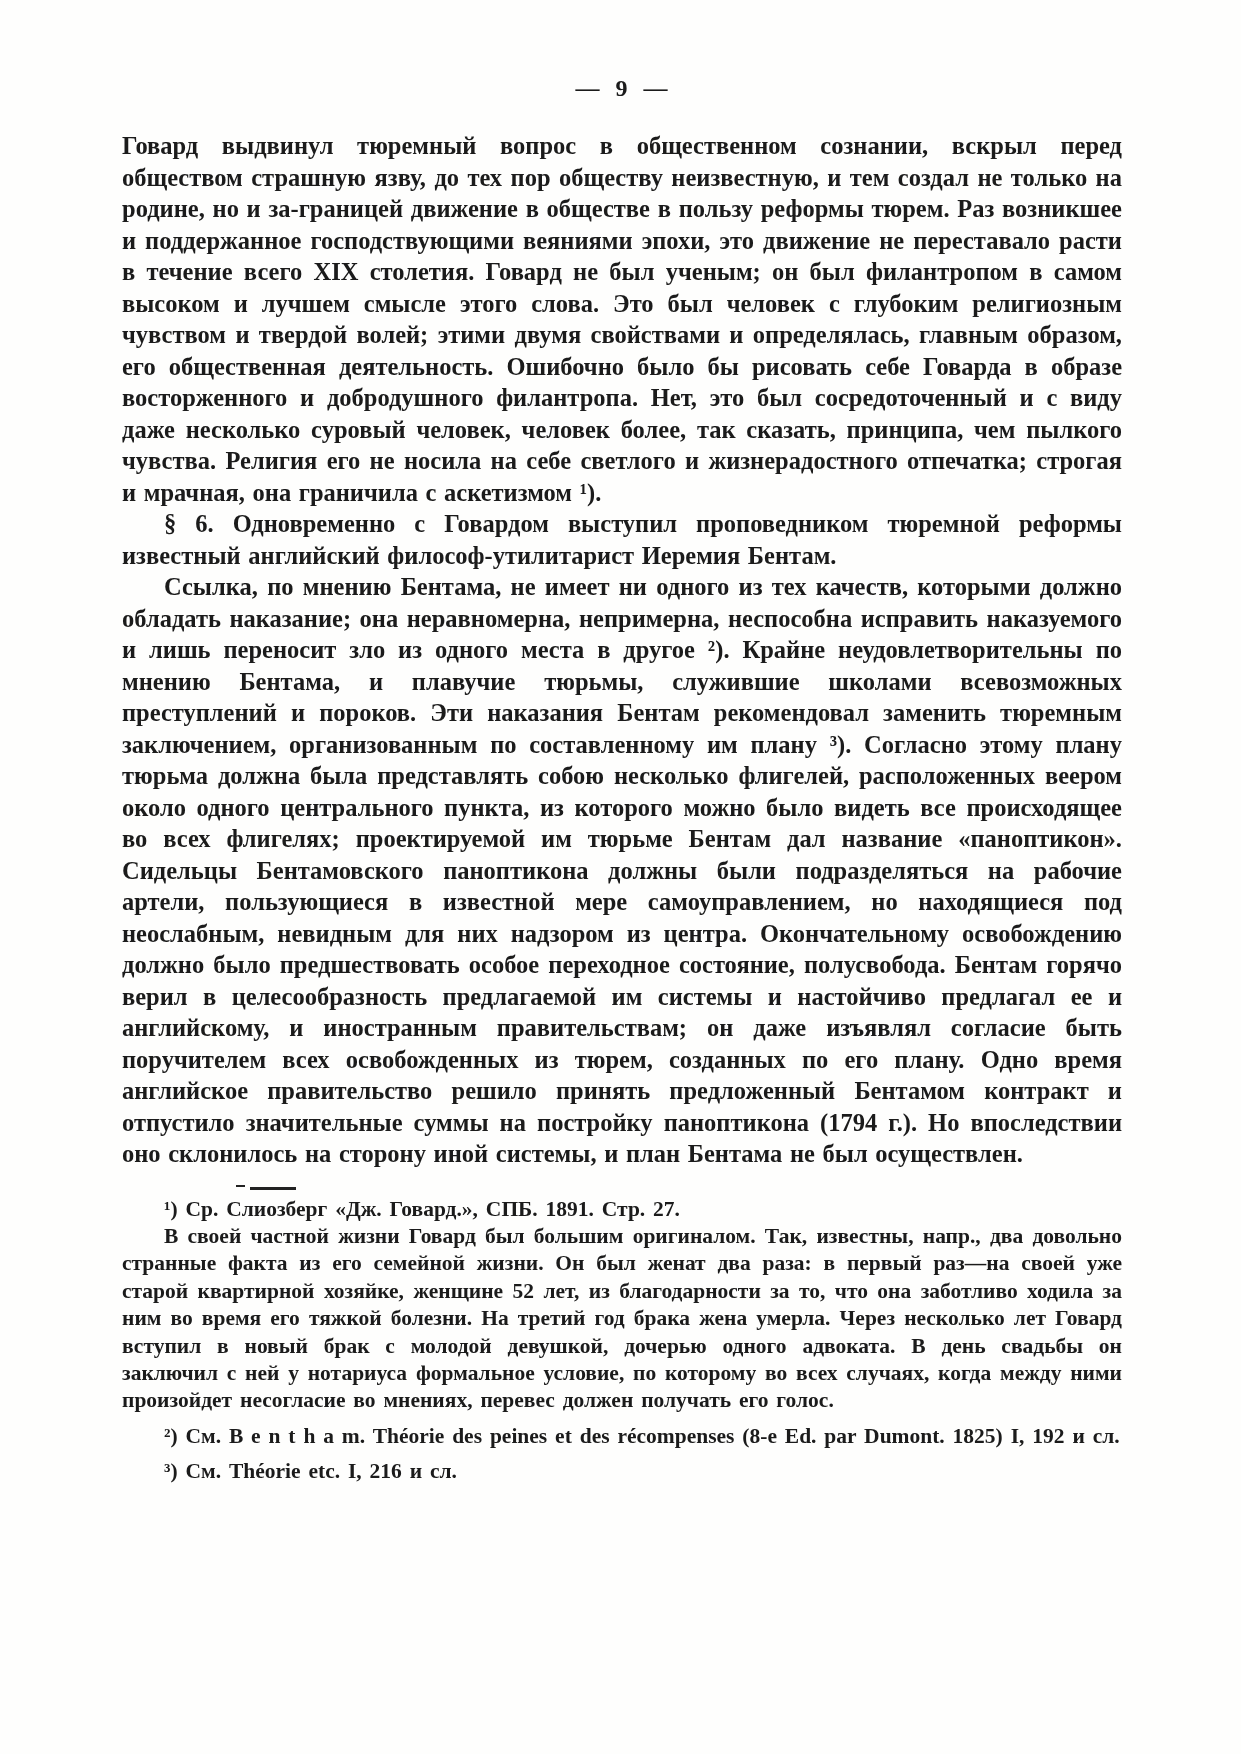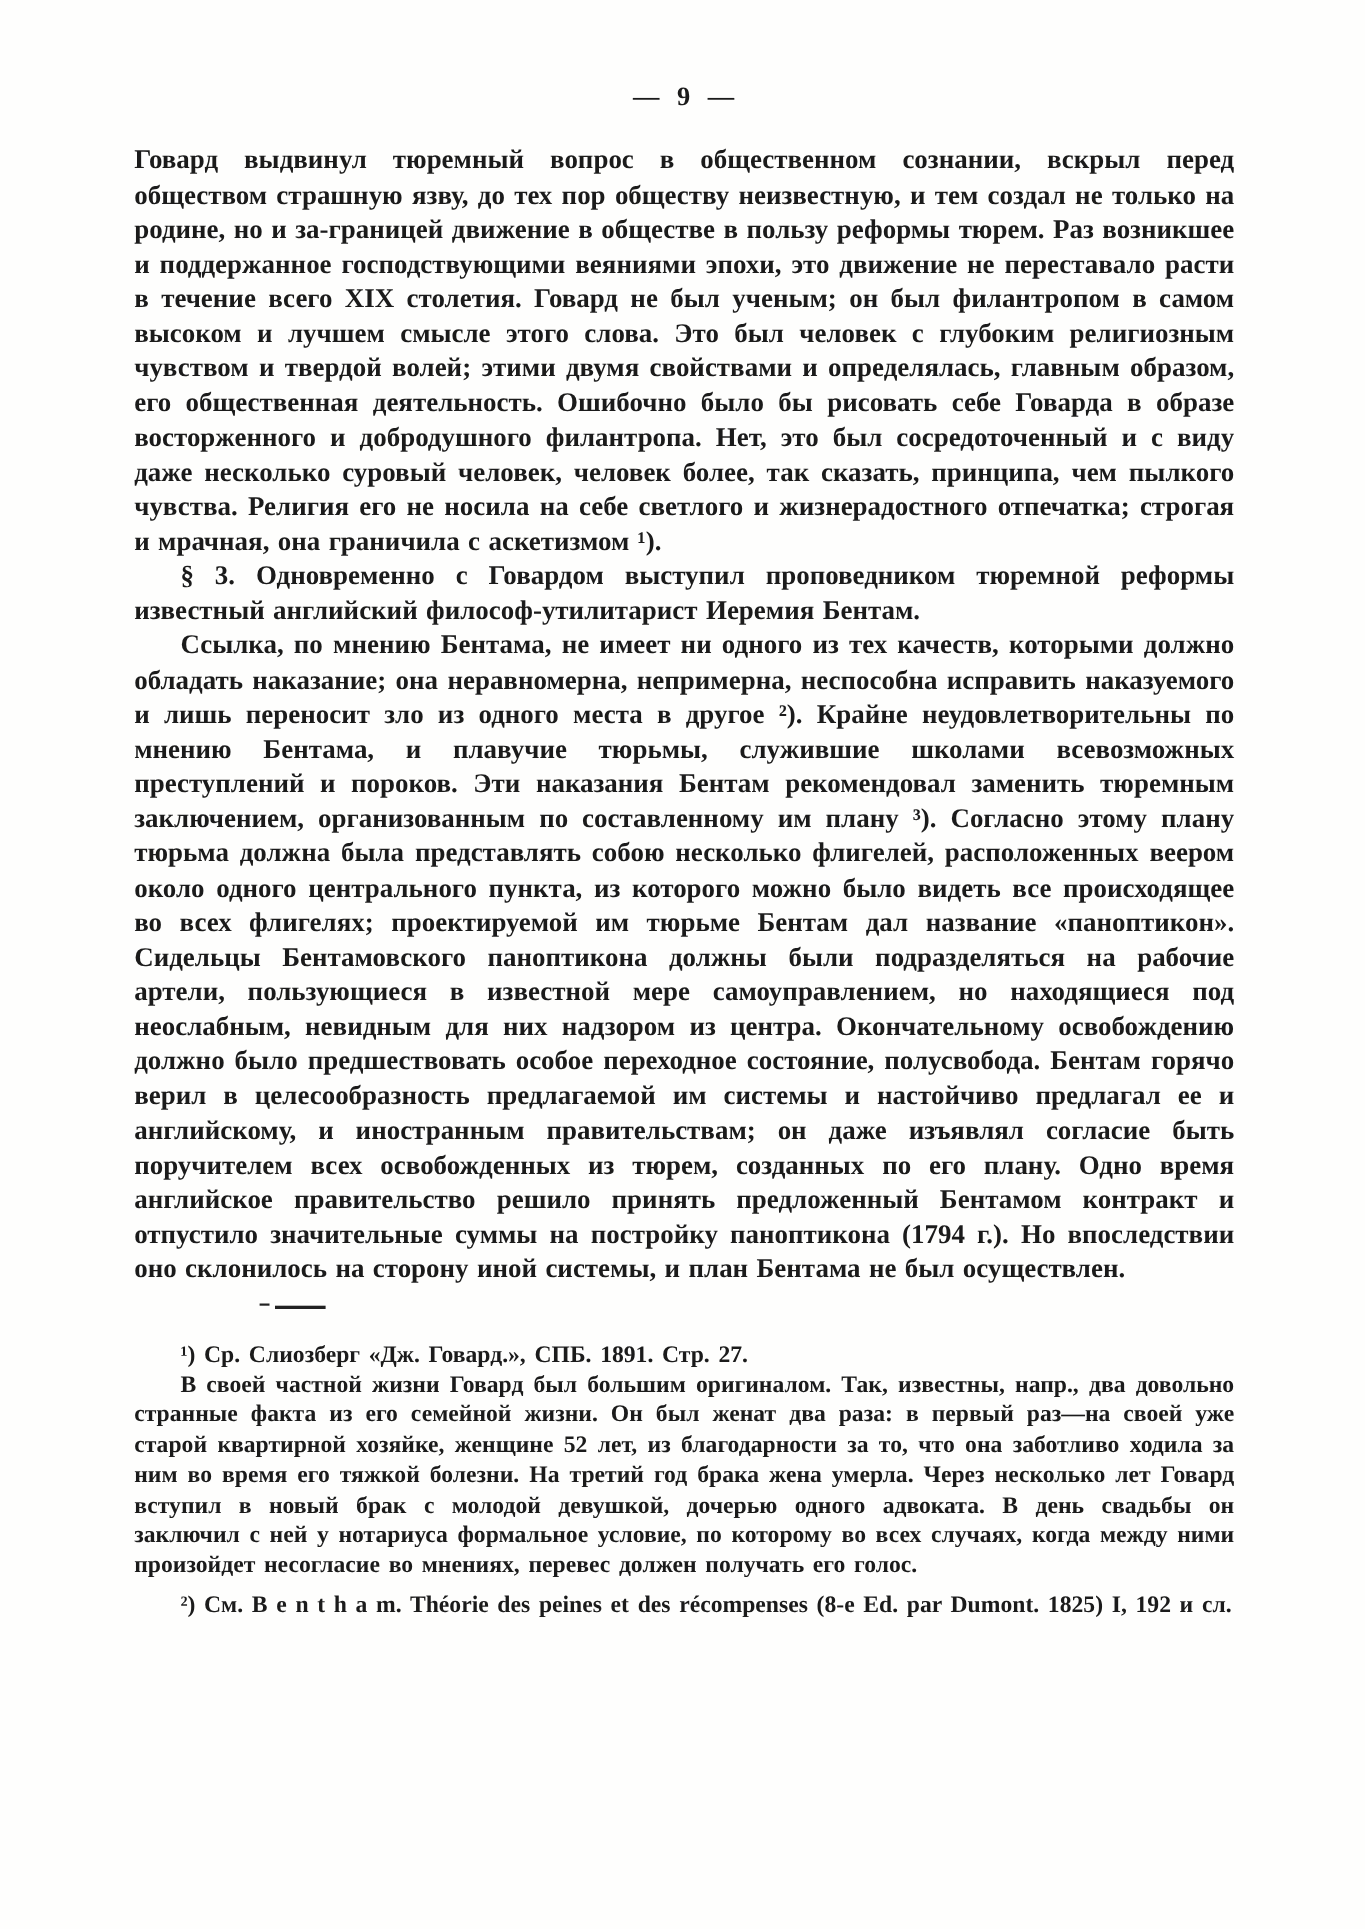--- a/index.html
+++ b/index.html
@@ -51,21 +51,21 @@
   .fnsep::before {
     content: "";
     display: block;
     position: relative;
     top: -5px;
     left: -14px;
     width: 9px;
     border-top: 2px solid #222222;
   }
   .footnotes {
-    margin-top: 28px;
+    margin-top: 6px;
     font-size: 21.5px;
     line-height: 27.4px;
     text-align: justify;
     word-spacing: 2.5px;
   }
   .footnotes p {
     margin: 0;
     text-indent: 42px;
   }
   .footnotes p.gap {
@@ -77,25 +77,26 @@
 </style>
 </head>
 <body>
 
 <div class="page">
 
   <div class="pageno">— 9 —</div>
 
   <div class="bodytext">
     <p>Говард выдвинул тюремный вопрос в общественном сознании, вскрыл перед обществом страшную язву, до тех пор обществу неизвестную, и тем создал не только на родине, но и за-границей движение в обществе в пользу реформы тюрем. Раз возникшее и поддержанное господствующими веяниями эпохи, это движение не переставало расти в течение всего XIX столетия. Говард не был ученым; он был филантропом в самом высоком и лучшем смысле этого слова. Это был человек с глубоким религиозным чувством и твердой волей; этими двумя свойствами и определялась, главным образом, его общественная деятельность. Ошибочно было бы рисовать себе Говарда в образе восторженного и добродушного филантропа. Нет, это был сосредоточенный и с виду даже несколько суровый человек, человек более, так сказать, принципа, чем пылкого чувства. Религия его не носила на себе светлого и жизнерадостного отпечатка; строгая и мрачная, она граничила с аскетизмом ¹).</p>
-    <p class="indent">§ 3. Одновременно с Говардом выступил проповедником тюремной реформы известный английский философ-утилитарист Иеремия Бентам.</p>
+    <p class="indent">§ 6. Одновременно с Говардом выступил проповедником тюремной реформы известный английский философ-утилитарист Иеремия Бентам.</p>
     <p class="indent">Ссылка, по мнению Бентама, не имеет ни одного из тех качеств, которыми должно обладать наказание; она неравномерна, непримерна, неспособна исправить наказуемого и лишь переносит зло из одного места в другое ²). Крайне неудовлетворительны по мнению Бентама, и плавучие тюрьмы, служившие школами всевозможных преступлений и пороков. Эти наказания Бентам рекомендовал заменить тюремным заключением, организованным по составленному им плану ³). Согласно этому плану тюрьма должна была представлять собою несколько флигелей, расположенных веером около одного центрального пункта, из которого можно было видеть все происходящее во всех флигелях; проектируемой им тюрьме Бентам дал название «паноптикон». Сидельцы Бентамовского паноптикона должны были подразделяться на рабочие артели, пользующиеся в известной мере самоуправлением, но находящиеся под неослабным, невидным для них надзором из центра. Окончательному освобождению должно было предшествовать особое переходное состояние, полусвобода. Бентам горячо верил в целесообразность предлагаемой им системы и настойчиво предлагал ее и английскому, и иностранным правительствам; он даже изъявлял согласие быть поручителем всех освобожденных из тюрем, созданных по его плану. Одно время английское правительство решило принять предложенный Бентамом контракт и отпустило значительные суммы на постройку паноптикона (1794 г.). Но впоследствии оно склонилось на сторону иной системы, и план Бентама не был осуществлен.</p>
   </div>
 
   <div class="fnsep"></div>
 
   <div class="footnotes">
     <p>¹) Ср. Слиозберг «Дж. Говард.», СПБ. 1891. Стр. 27.</p>
     <p>В своей частной жизни Говард был большим оригиналом. Так, известны, напр., два довольно странные факта из его семейной жизни. Он был женат два раза: в первый раз—на своей уже старой квартирной хозяйке, женщине 52 лет, из благодарности за то, что она заботливо ходила за ним во время его тяжкой болезни. На третий год брака жена умерла. Через несколько лет Говард вступил в новый брак с молодой девушкой, дочерью одного адвоката. В день свадьбы он заключил с ней у нотариуса формальное условие, по которому во всех случаях, когда между ними произойдет несогласие во мнениях, перевес должен получать его голос.</p>
     <p class="gap fn-spread">²) См. B e n t h a m. Théorie des peines et des récompenses (8-е Ed. par Dumont. 1825) I, 192 и сл.</p>
+    <p class="gap">³) См. Théorie etc. I, 216 и сл.</p>
   </div>
 
 </div>
 
 </body></html>

